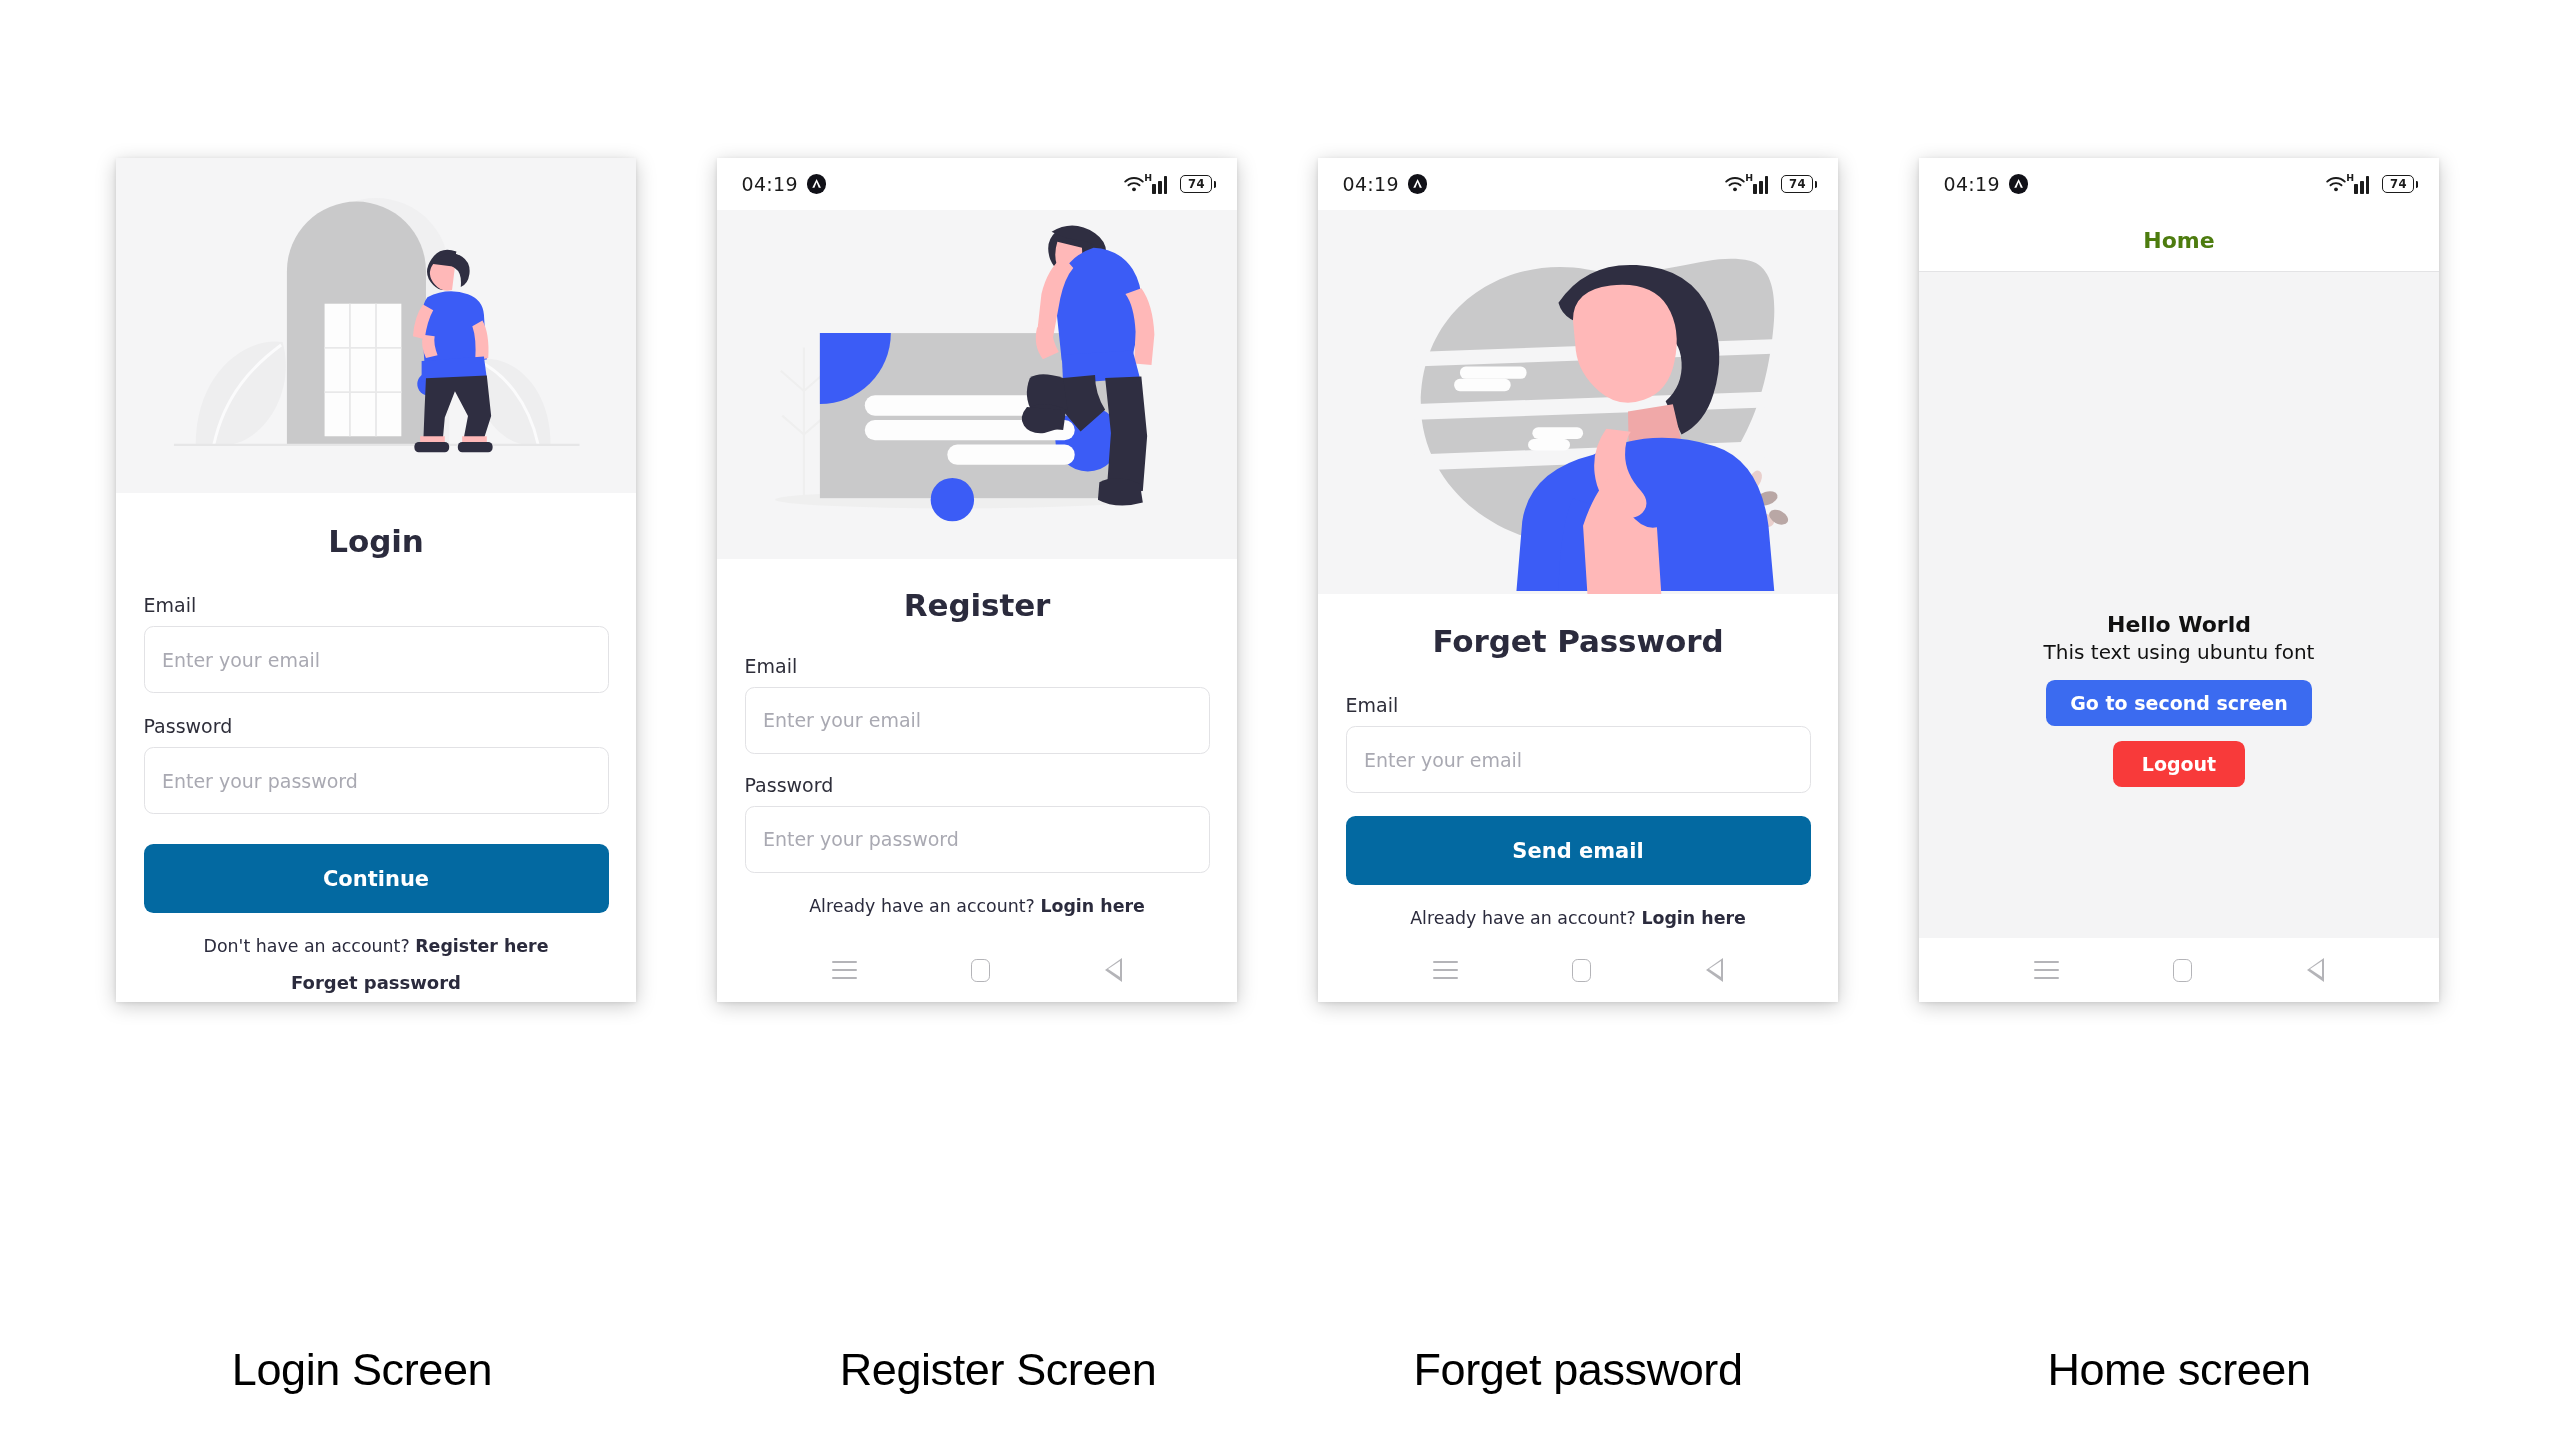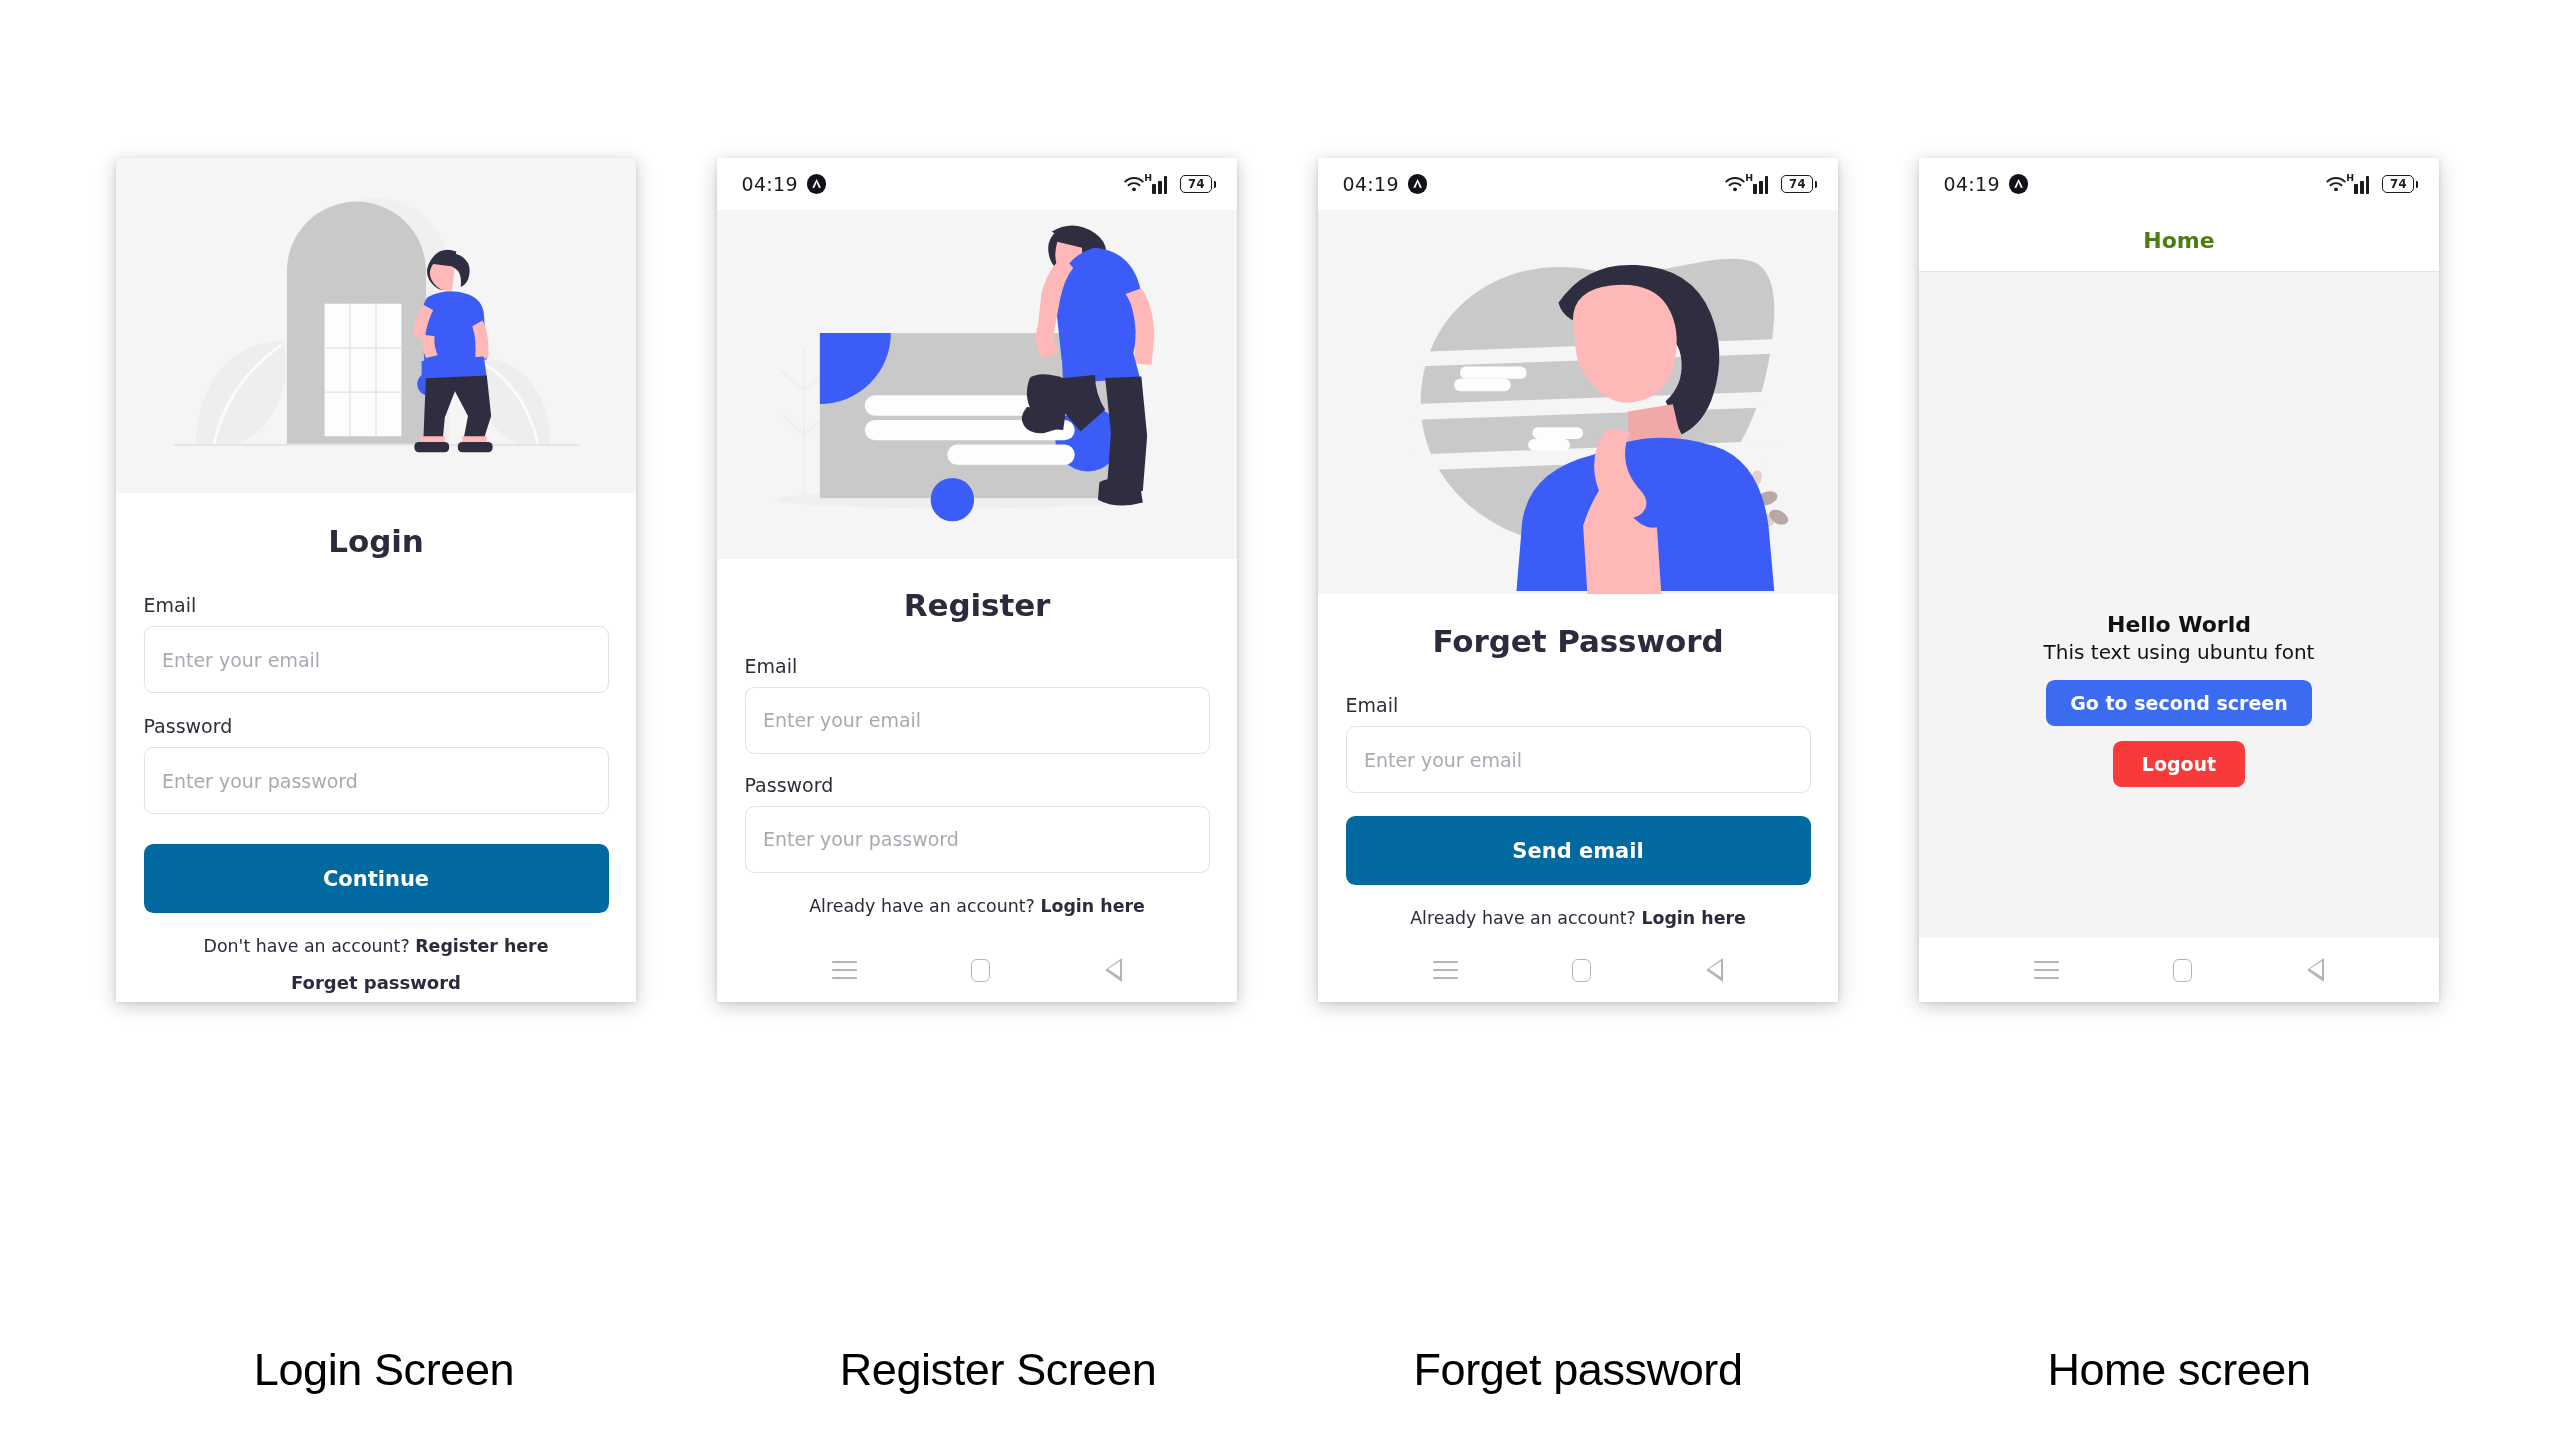--- a/index.html
+++ b/index.html
@@ -144,21 +144,21 @@
   }
 
   
   .caption {
     position: absolute; top: 1344px; width: 520px;
     text-align: center;
     font-family: "Liberation Sans Narrow", "Liberation Sans", sans-serif;
     font-stretch: condensed;
     font-size: 45px; color: #000; letter-spacing: -0.4px;
   }
-  .caption.c1 { left: 124px; }
+  .caption.c1 { left: 102px; }
   .caption.c2 { left: 738px; }
   .caption.c3 { left: 1318px; }
   .caption.c4 { left: 1919px; }
 </style>
 </head>
 <body>
 
 <div class="stage">
 
   <div class="phone p1">

